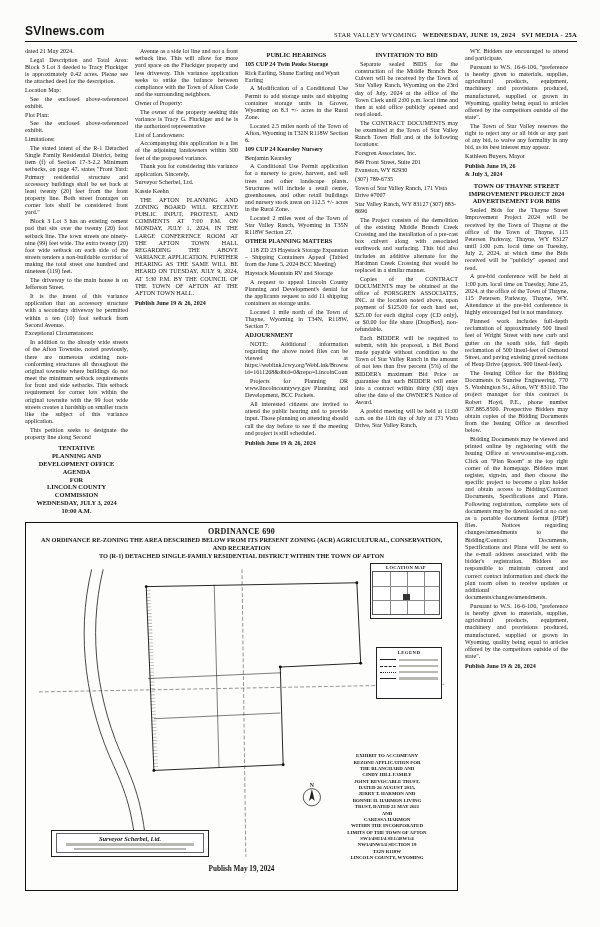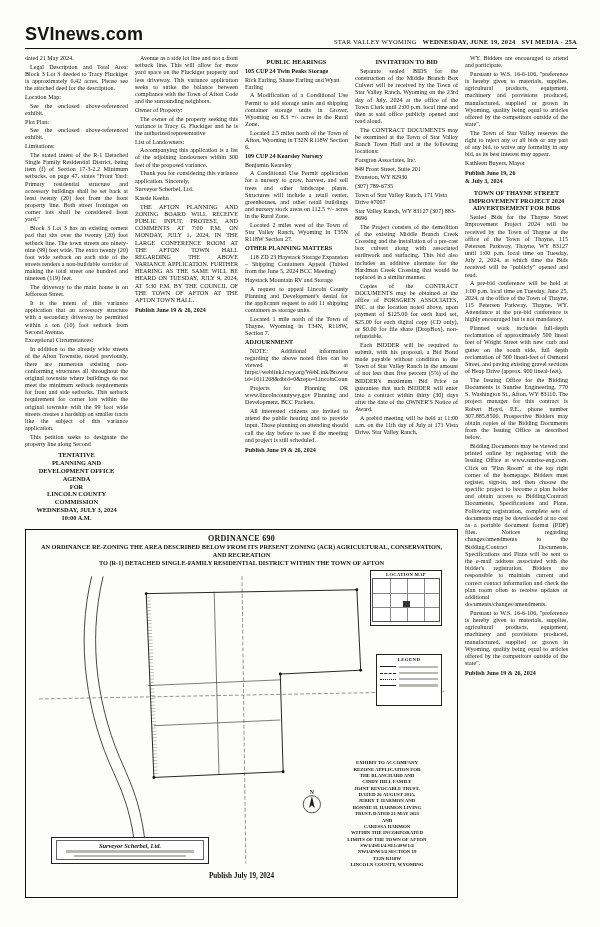--- a/index.html
+++ b/index.html
@@ -3,21 +3,21 @@
 <meta charset="utf-8">
 <style>
   * { margin:0; padding:0; box-sizing:border-box; }
   html,body { background:#e9e9e7; }
   body { font-family:"Liberation Serif", serif; color:#151515; }
   .page { width:600px; height:927px; background:#fcfcfa; margin:0 auto; position:relative;
           padding:24px 23px 0 25px; overflow:hidden; }
   
   .masthead { display:flex; justify-content:space-between; align-items:flex-end;
               border-bottom:1.6px solid #111; padding-bottom:3px; }
-  .site { font-family:"Liberation Sans", sans-serif; font-weight:bold; font-size:18px; letter-spacing:.2px; }
+  .site { font-family:"Liberation Sans", sans-serif; font-weight:bold; font-size:12px; letter-spacing:.2px; }
   .mast-right { font-size:6.6px; letter-spacing:.25px; white-space:nowrap; }
   .mast-right .md { font-weight:bold; margin:0 4px; }
   .mast-right .mp { font-weight:bold; }
   
   .content { display:flex; gap:7px; margin-top:6px; }
   .left-area { width:433px; }
   .cols4 { display:flex; gap:7px; height:468px; overflow:hidden; }
   .col { width:103px; overflow:hidden; }
   .col5 { width:103px; height:845px; overflow:hidden; }
   p.blk { font-size:6.1px; line-height:1.18; margin:0 0 1.5px; }
@@ -242,21 +242,21 @@
 
           <div class="surv">
             <div class="surv-inner">
               <div class="surv-name">Surveyor Scherbel, Ltd.</div>
               <div class="surv-line"></div>
               <div class="surv-line" style="margin-left:14px;margin-right:14px"></div>
             </div>
           </div>
         </div>
 
-        <div class="ord-pub">Publish July 19, 2024</div>
+        <div class="ord-pub">Publish May 19, 2024</div>
       </div>
     </div>
 
     <div class="col col5">
         <p class="blk body">WY. Bidders are encouraged to attend and participate.</p>
         <p class="blk body">Pursuant to W.S. 16-6-106, "preference is hereby given to materials, supplies, agricultural products, equipment, machinery and provisions produced, manufactured, supplied or grown in Wyoming, quality being equal to articles offered by the competitors outside of the state".</p>
         <p class="blk body">The Town of Star Valley reserves the right to reject any or all bids or any part of any bid, to waive any formality in any bid, as its best interest may appear.</p>
         <p class="blk line">Kathleen Buyers, Mayor</p>
         <p class="blk pub">Publish June 19, 26
 &amp; July 3, 2024</p>

